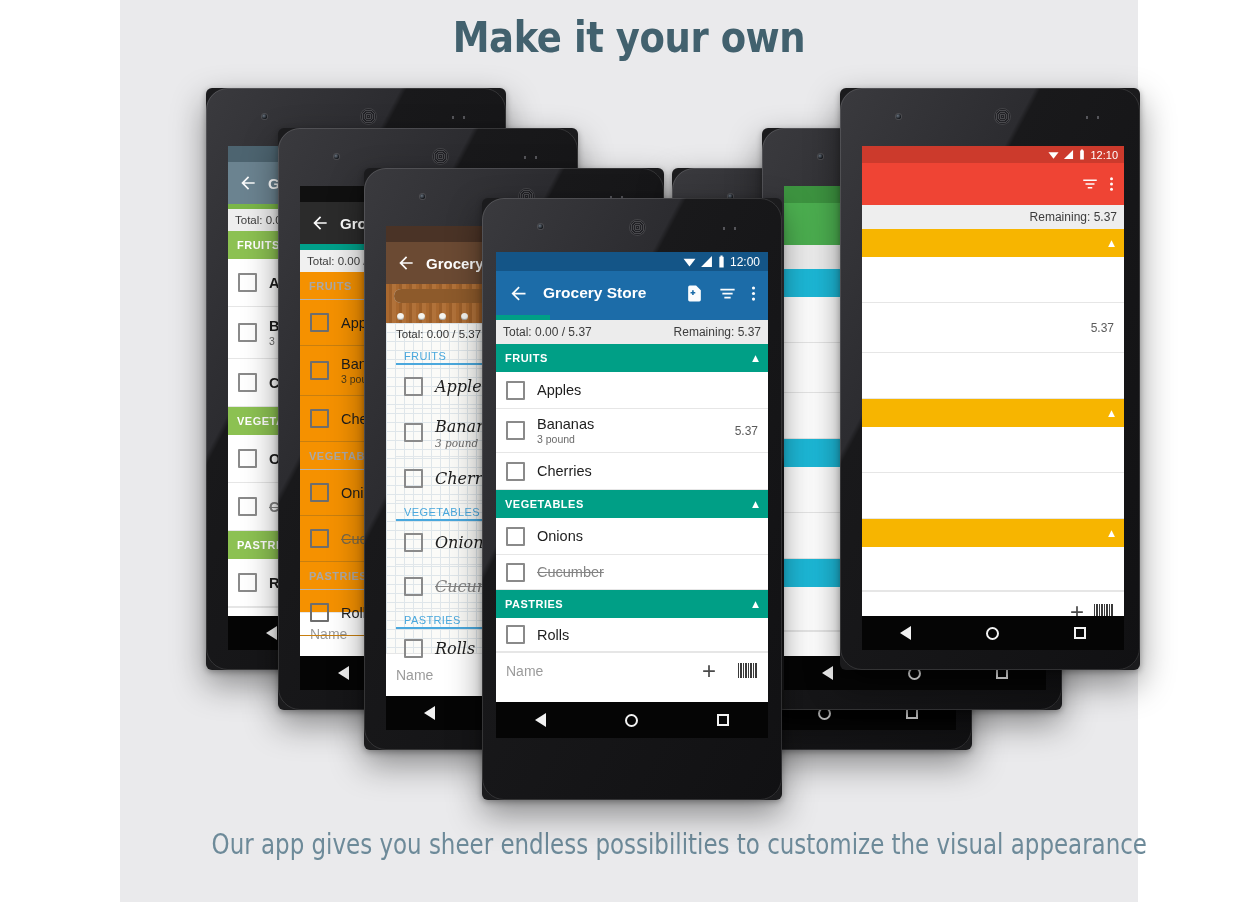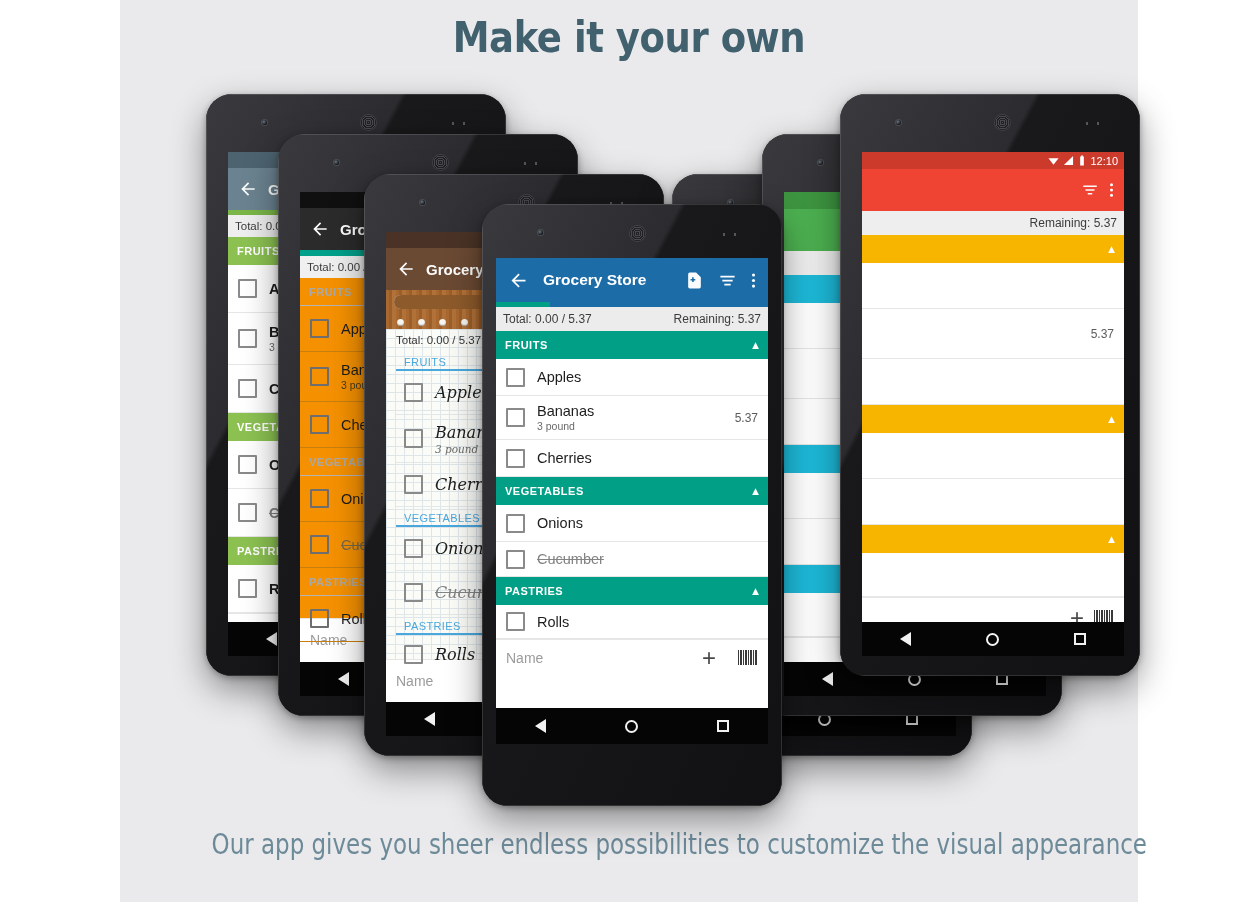--- a/index.html
+++ b/index.html
@@ -40,25 +40,24 @@
     text-align: center;
     font-family: "DejaVu Sans", sans-serif;
     font-size: 28px;
     color: #6d8a99;
     transform: scaleX(0.82);
     white-space: nowrap;
   }
   
   .phone {
     position: absolute;
-    border-radius: 26px;
+    border-radius: 6px;
     background: #1b1b1d;
     box-shadow: 0 14px 34px rgba(0,0,0,0.42), 0 2px 6px rgba(0,0,0,0.3);
     overflow: hidden;
-    margin-top: 6px;
   }
   .phone .body-grad {
     position: absolute; inset: 0;
     border-radius: 22px;
     background:
       linear-gradient(118deg, #3a3a3e 0%, #2c2c30 32%, #19191b 33%, #111113 100%);
     pointer-events: none;
   }
   .phone .bezel-hl {
     position: absolute; inset: 0;
@@ -682,20 +681,32 @@
 
   <div class="phone" style="left:482px; top:198px; width:300px; height:602px; z-index:10;">
     <div class="body-grad"></div>
     <div class="bezel-hl"></div>
     <div class="cam" style="left:56px; top:26px;"></div>
     <div class="speaker" style="left:148px; top:22px;"></div>
     <div class="sensor-dots" style="left:240px; top:29px;"></div>
 
     <div class="screen" style="left:14px; top:54px; width:272px; height:450px;">
 
+      <div class="statusbar" style="height:19px; background:#145587; font-size:12px; padding-right:8px;">
+        <svg class="sb-ico" width="13" height="13" viewBox="0 0 24 24" fill="#fff">
+            <path d="M12 21l11-14H1z"></path>
+          </svg>
+        <svg class="sb-ico" width="13" height="13" viewBox="0 0 24 24" fill="#fff">
+            <path d="M2 22h20V2z"></path>
+          </svg>
+        <svg class="sb-ico" width="9" height="13" viewBox="0 0 12 24" fill="#fff">
+            <path d="M4 1h4v2h2v20H2V3h2z"></path>
+          </svg>
+        <span>12:00</span>
+      </div>
 
       <div class="toolbar" style="height:44px; background:#1c6ca8; padding:0 12px; gap:14px;">
         <svg class="tb-ico" width="21" height="21" viewBox="0 0 24 24" fill="#fff">
             <path d="M20 11H7.8l5.6-5.6L12 4l-8 8 8 8 1.4-1.4L7.8 13H20z"></path>
           </svg>
         <div class="tb-title" style="font-size:15.5px;">Grocery Store</div>
         <svg class="tb-ico" width="19" height="19" viewBox="0 0 24 24" fill="#fff">
             <path d="M14 2H6a2 2 0 00-2 2v16a2 2 0 002 2h12a2 2 0 002-2V8zm-1 10h-2v2H9v-2H7v-2h2V8h2v2h2z"></path>
           </svg>
         <svg class="tb-ico" width="19" height="19" viewBox="0 0 24 24" fill="#fff">

